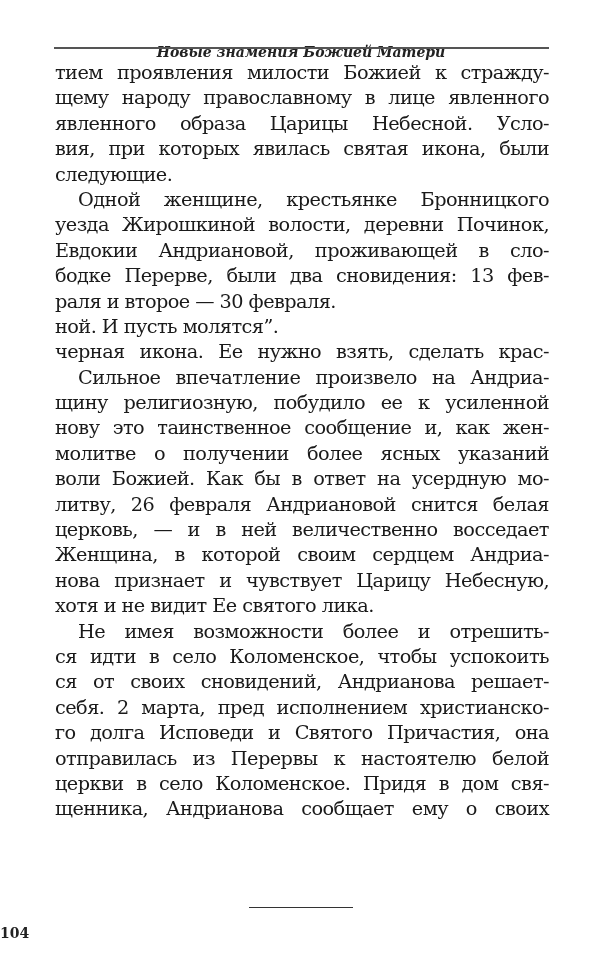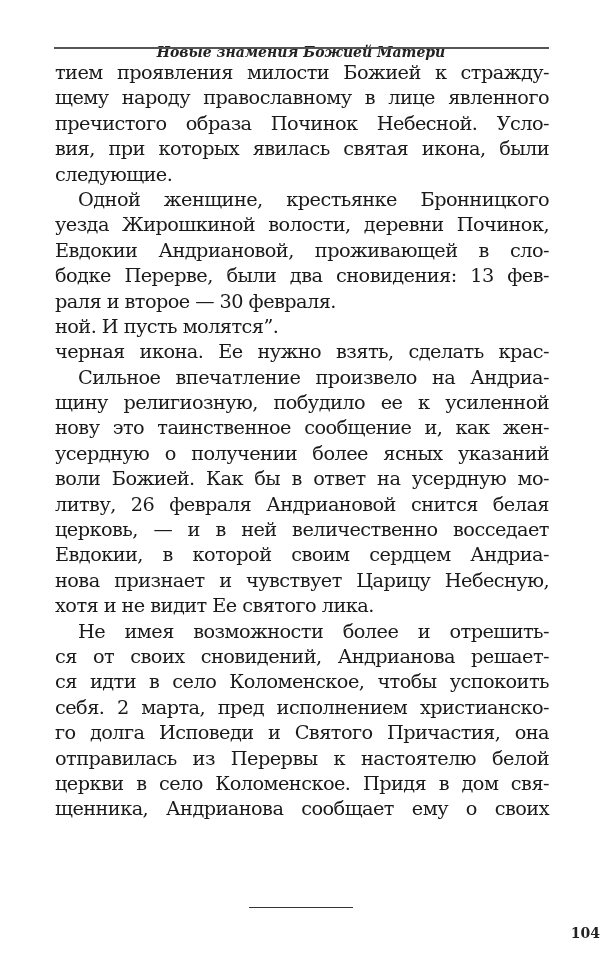--- a/index.html
+++ b/index.html
@@ -20,66 +20,66 @@
     font-size: 19.3px; line-height: 25.4px; color: #1a1a1a;
     letter-spacing: -0.55px;
   }
   .line { display: block; white-space: nowrap; text-align: justify; text-align-last: justify; height: 25.4px; overflow: visible; }
   .line.last { text-align-last: left; }
   .line.indent { padding-left: 23px; }
   .foot-rule {
     position: absolute; left: 249px; width: 104px; top: 907px; height: 1px; background: #333;
   }
   .page-number {
-    position: absolute; left: 0; width: 600px; top: 924px; text-align: right;
+    position: absolute; left: 0; width: 600px; top: 924px; text-align: left;
     font-family: "DejaVu Serif", serif; font-weight: bold; font-size: 14px; line-height: 18px; color: #222;
   }
 </style>
 </head>
 <body>
 
 <div class="page">
   <div class="running-head">Новые знамения Божией Матери</div>
   <div class="head-rule"></div>
 
   <div class="body-text" id="body-text">
       <div>
         <span class="line">тием проявления милости Божией к стражду-</span>
         <span class="line">щему народу православному в лице явленного</span>
-        <span class="line">пречистого образа Починок Небесной. Усло-</span>
+        <span class="line">явленного образа Царицы Небесной. Усло-</span>
         <span class="line">вия, при которых явилась святая икона, были</span>
         <span class="line last">следующие.</span>
       </div>
       <div>
         <span class="line indent">Одной женщине, крестьянке Бронницкого</span>
         <span class="line">уезда Жирошкиной волости, деревни Починок,</span>
         <span class="line">Евдокии Андриановой, проживающей в сло-</span>
         <span class="line">бодке Перерве, были два сновидения: 13 фев-</span>
         <span class="line last">раля и второе — 30 февраля.</span>
       </div>
       <div>
         <span class="line last">ной. И пусть молятся”.</span>
         <span class="line">черная икона. Ее нужно взять, сделать крас-</span>
       </div>
       <div>
         <span class="line indent">Сильное впечатление произвело на Андриа-</span>
         <span class="line">щину религиозную, побудило ее к усиленной</span>
         <span class="line">нову это таинственное сообщение и, как жен-</span>
-        <span class="line">усердную о получении более ясных указаний</span>
+        <span class="line">молитве о получении более ясных указаний</span>
         <span class="line">воли Божией. Как бы в ответ на усердную мо-</span>
         <span class="line">литву, 26 февраля Андриановой снится белая</span>
         <span class="line">церковь, — и в ней величественно восседает</span>
-        <span class="line">Евдокии, в которой своим сердцем Андриа-</span>
+        <span class="line">Женщина, в которой своим сердцем Андриа-</span>
         <span class="line">нова признает и чувствует Царицу Небесную,</span>
         <span class="line last">хотя и не видит Ее святого лика.</span>
       </div>
       <div>
         <span class="line indent">Не имея возможности более и отрешить-</span>
+        <span class="line">ся идти в село Коломенское, чтобы успокоить</span>
         <span class="line">ся от своих сновидений, Андрианова решает-</span>
-        <span class="line">ся идти в село Коломенское, чтобы успокоить</span>
         <span class="line">себя. 2 марта, пред исполнением христианско-</span>
         <span class="line">го долга Исповеди и Святого Причастия, она</span>
         <span class="line">отправилась из Перервы к настоятелю белой</span>
         <span class="line">церкви в село Коломенское. Придя в дом свя-</span>
         <span class="line">щенника, Андрианова сообщает ему о своих</span>
       </div>
     </div>
 
   <div class="foot-rule"></div>
   <div class="page-number">104</div>

